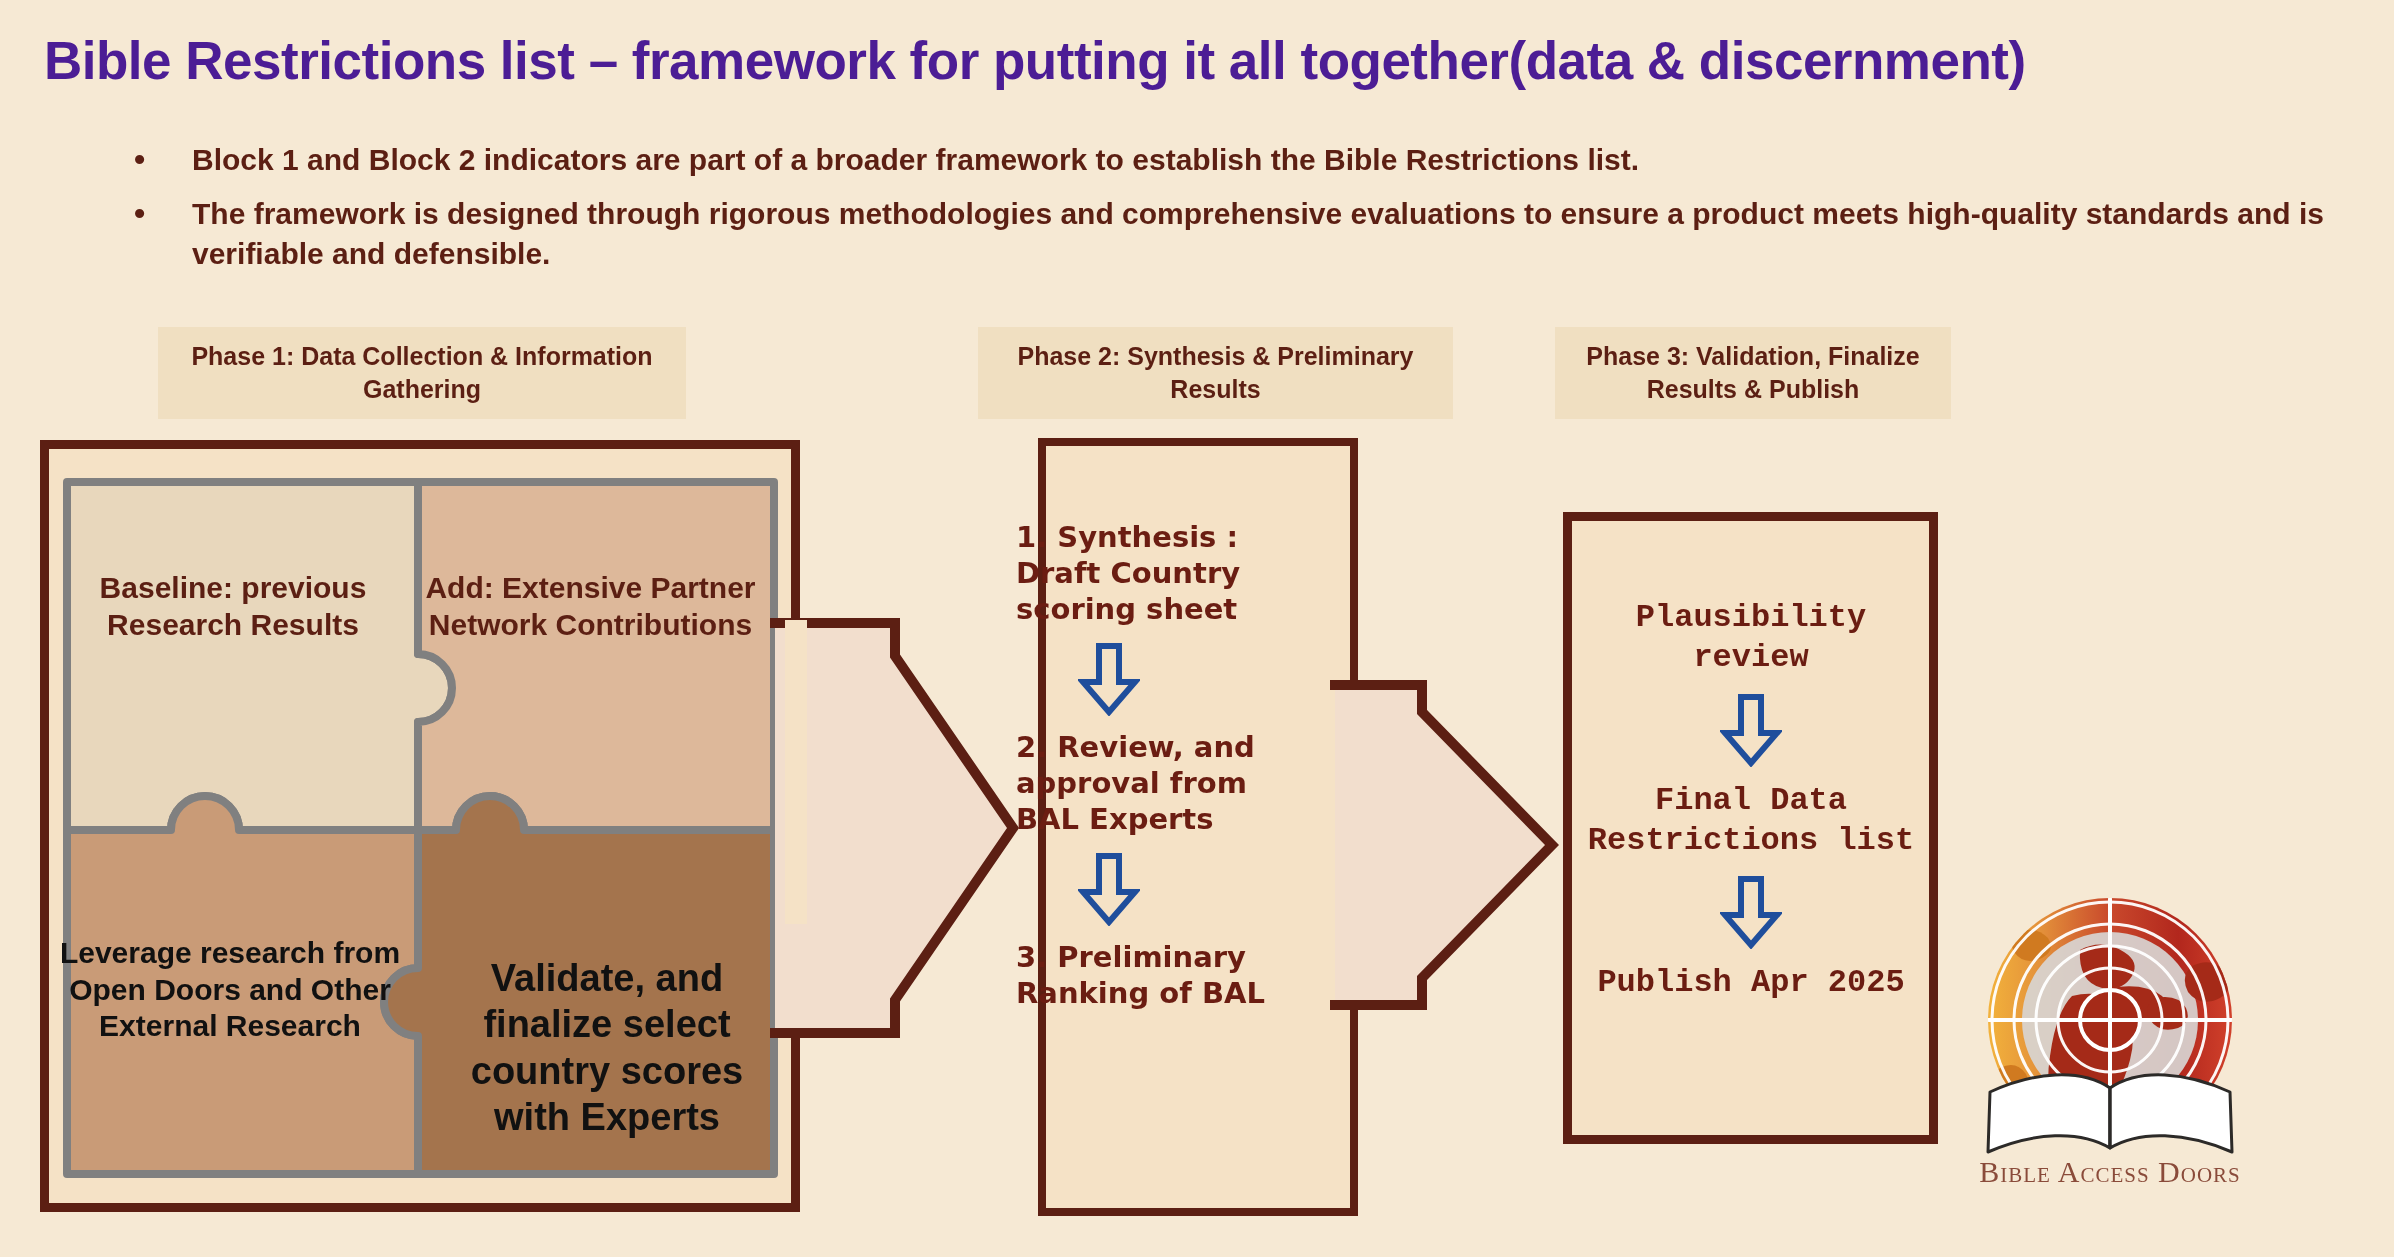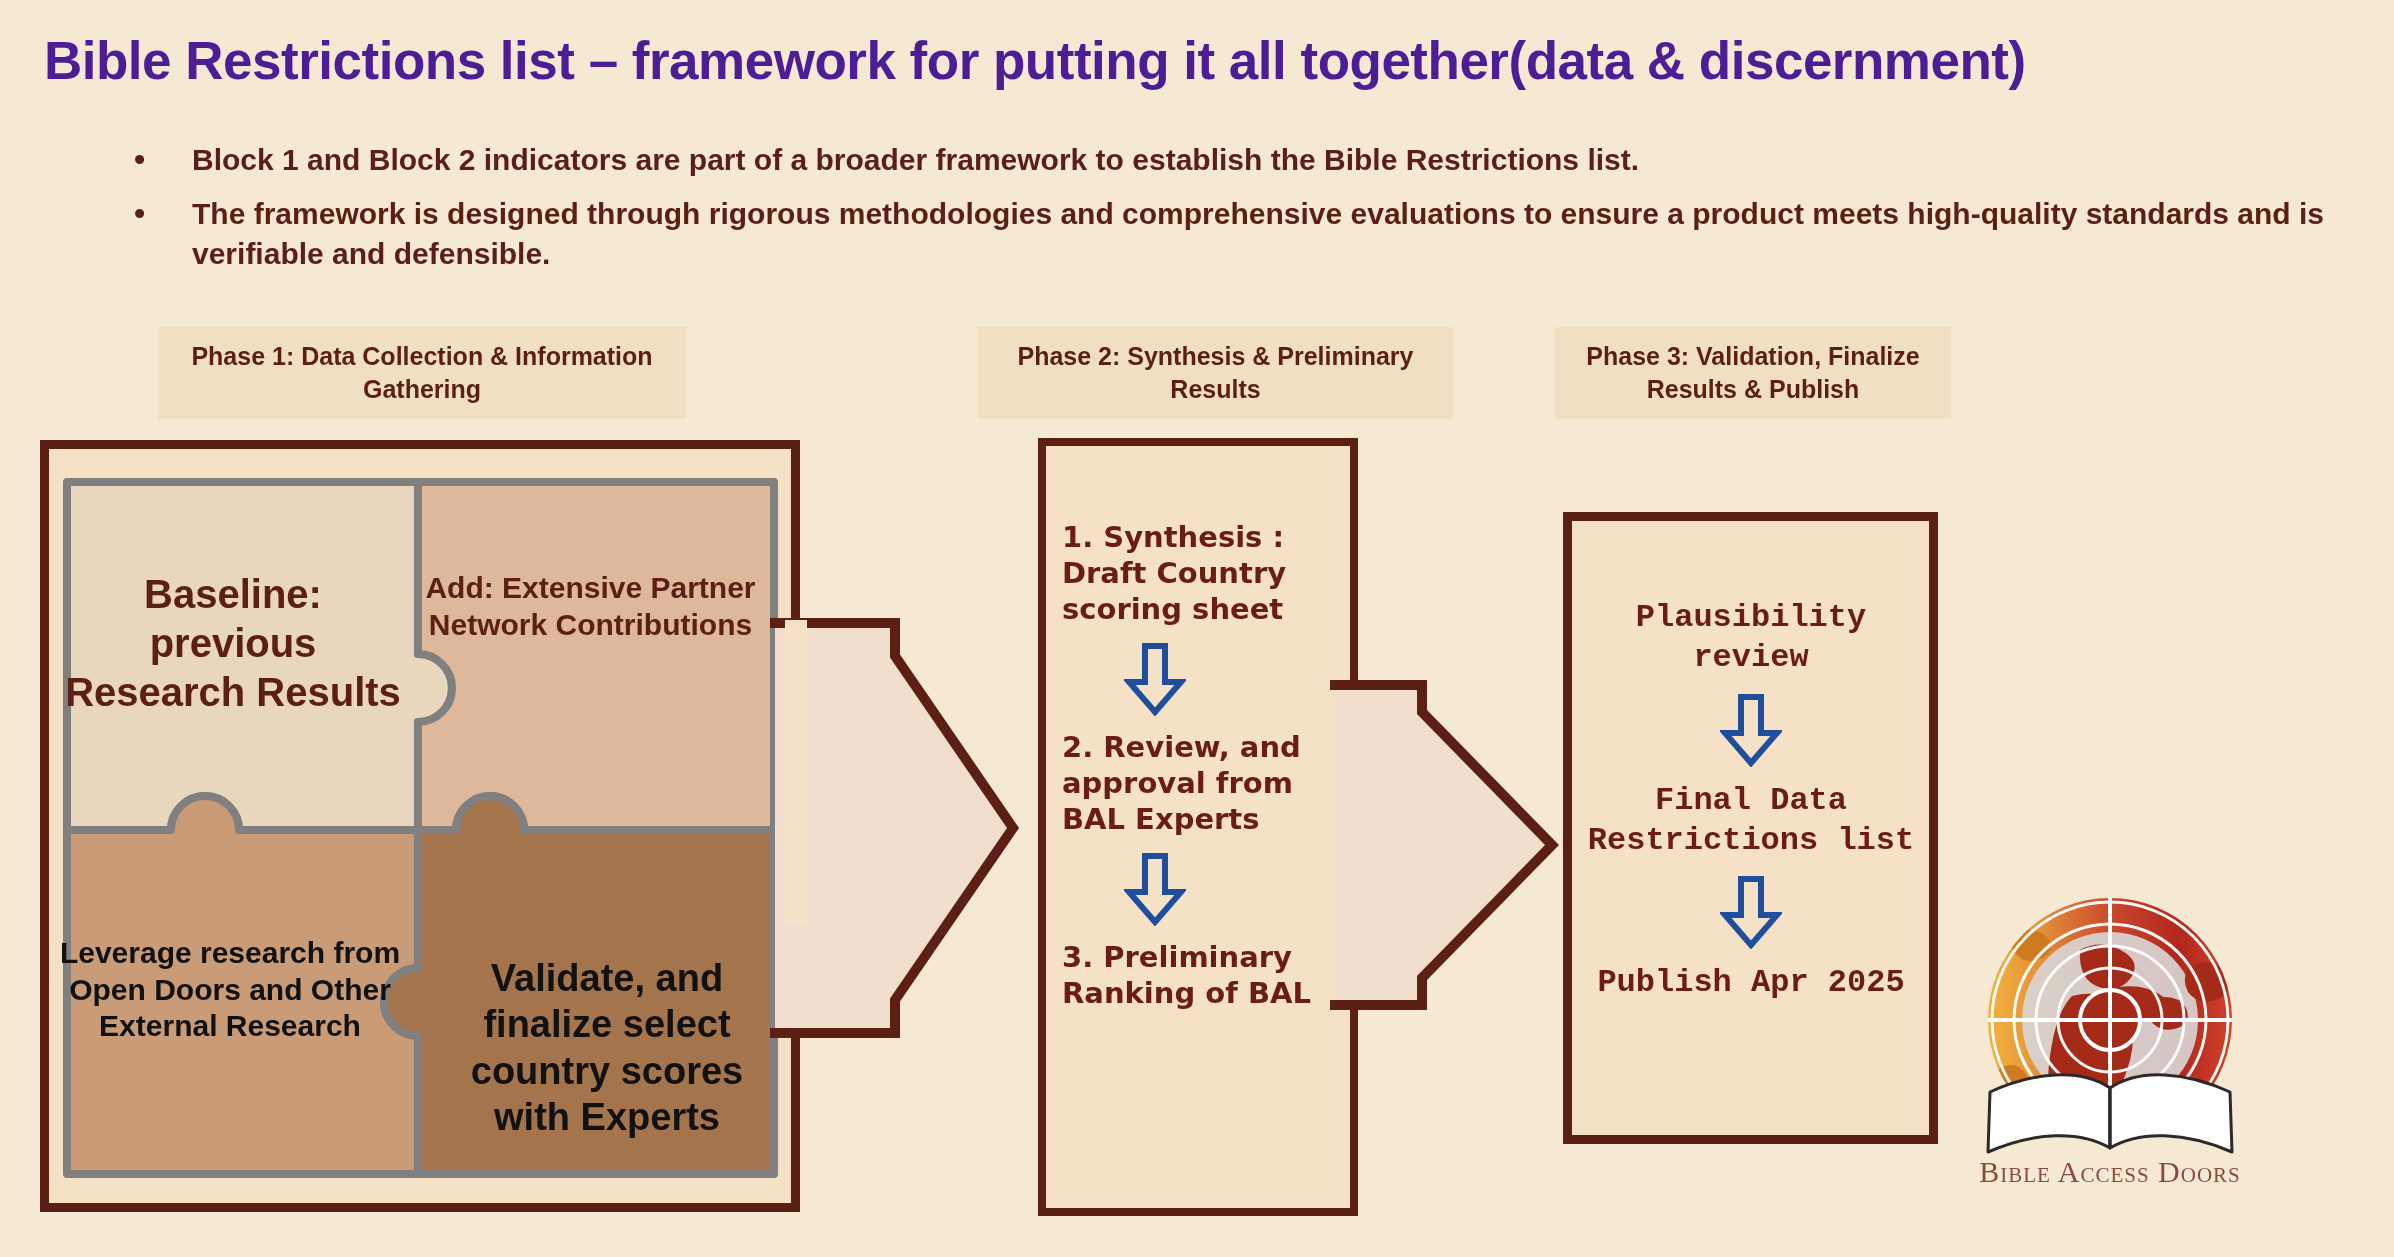--- a/index.html
+++ b/index.html
@@ -63,38 +63,38 @@
     position:absolute;left:63px;top:478px;width:715px;height:700px;
   }
   .puzzle svg{display:block;}
   .puz-label{
     position:absolute;
     text-align:center;
     line-height:1.22;
     font-weight:bold;
     pointer-events:none;
   }
-  #lbl-tl{left:63px;top:570px;width:340px;font-size:40px;color:#5c1f13;}
+  #lbl-tl{left:63px;top:570px;width:340px;font-size:30px;color:#5c1f13;}
   #lbl-tr{left:418px;top:570px;width:345px;font-size:30px;color:#5c1f13;}
   #lbl-bl{left:55px;top:935px;width:350px;font-size:30px;color:#111;}
   #lbl-br{left:432px;top:955px;width:350px;font-size:38px;color:#111;}
 
   
   .blockarrow{position:absolute;}
   #arrow1{left:770px;top:618px;width:250px;height:420px;}
   #arrow2{left:1330px;top:680px;width:230px;height:330px;}
 
   
   .p2-box{
     position:absolute;left:1038px;top:438px;width:320px;height:778px;
     border:8px solid #5c1f13;
     background:#f5e2c6;
     box-sizing:border-box;
   }
-  .p2-inner{position:absolute;left:1062px;top:520px;width:270px;}
+  .p2-inner{position:absolute;left:1016px;top:520px;width:270px;}
   .p2-step{
     color:#6b1d12;font-size:29px;font-weight:bold;line-height:1.24;
     font-family:"DejaVu Sans", sans-serif;
   }
   .dnarrow{margin:14px 0 14px 0;display:flex;justify-content:center;}
   .dnarrow.left{justify-content:flex-start;padding-left:62px;}
 
   
   .p3-box{
     position:absolute;left:1563px;top:512px;width:375px;height:632px;

